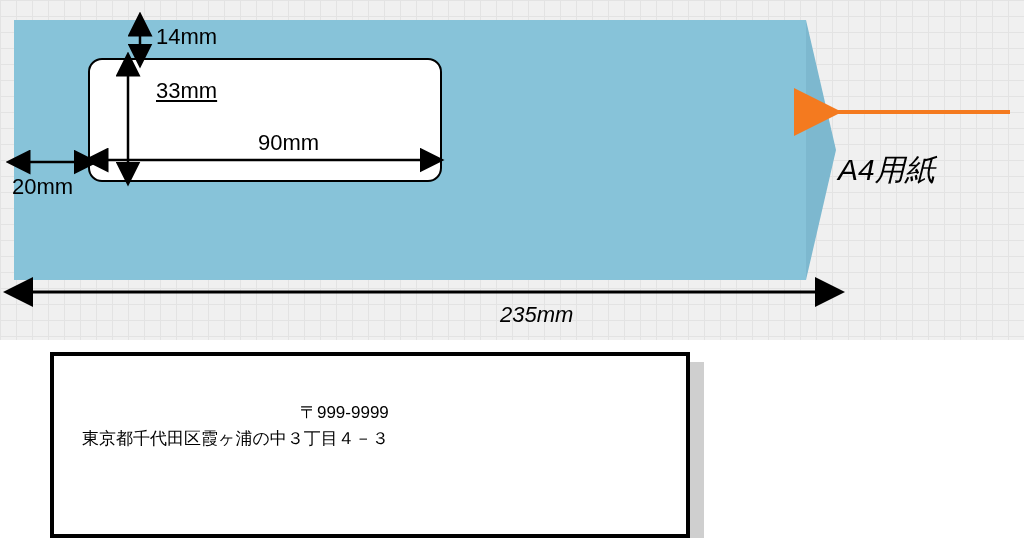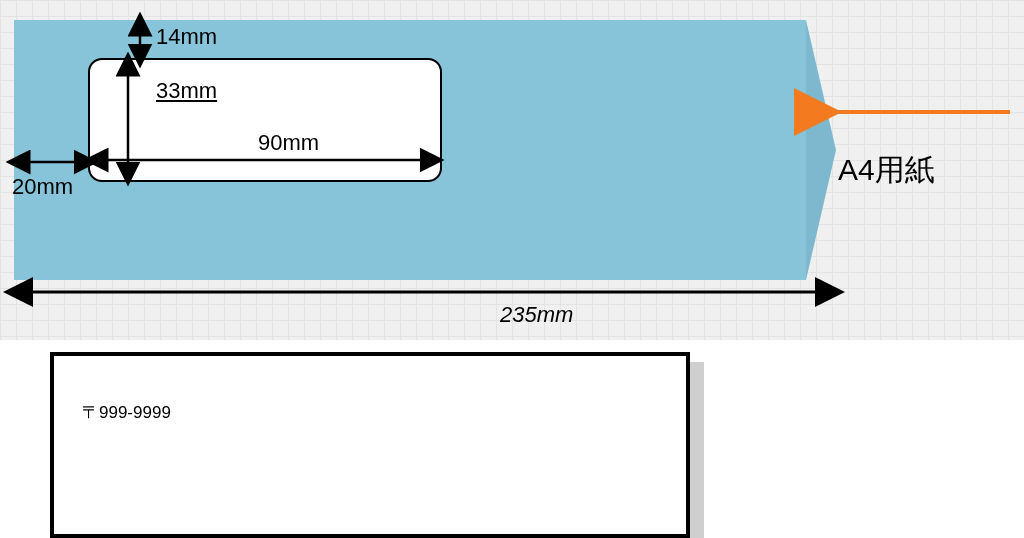--- a/index.html
+++ b/index.html
@@ -19,21 +19,21 @@
     border-left:30px solid #7db8cf;}
 
   .window{position:absolute;left:88px;top:58px;width:350px;height:120px;background:#fff;border:2px solid #000;border-radius:14px;}
 
   
   .dim{position:absolute;font-size:22px;font-weight:500;color:#000;white-space:nowrap;}
   .dim.italic{font-style:italic;}
 
   
   svg.overlay{position:absolute;left:0;top:0;width:1024px;height:538px;pointer-events:none;}
-  .a4-label{position:absolute;left:838px;top:150px;font-size:30px;color:#000;line-height:1.35;}
+  .a4-label{position:absolute;left:838px;top:150px;font-size:30px;font-style:italic;color:#000;line-height:1.35;}
 
   
   .doc-shadow{position:absolute;left:64px;top:362px;width:640px;height:176px;background:#cfcfcf;}
   .doc{position:absolute;left:50px;top:352px;width:640px;height:186px;background:#fff;border:4px solid #000;box-sizing:border-box;text-align:right;}
   .doc-inner{position:absolute;left:28px;top:44px;font-size:17px;line-height:1.55;}
 </style>
 </head>
 <body>
 
 <div class="stage">
@@ -78,17 +78,18 @@
   <div class="dim italic" style="left:500px;top:302px;font-size:22px;">235mm</div>
 
   <div class="a4-label">
     <div>A4用紙</div>
   </div>
 
   <div class="doc-shadow"></div>
   <div class="doc">
     <div class="doc-inner">
       <div>〒999-9999</div>
+      <div>東京都千代田区霞ヶ浦の中３丁目４－３</div>
       <div style="height:14px;"></div>
     </div>
   </div>
 
 </div>
 
 </body></html>

